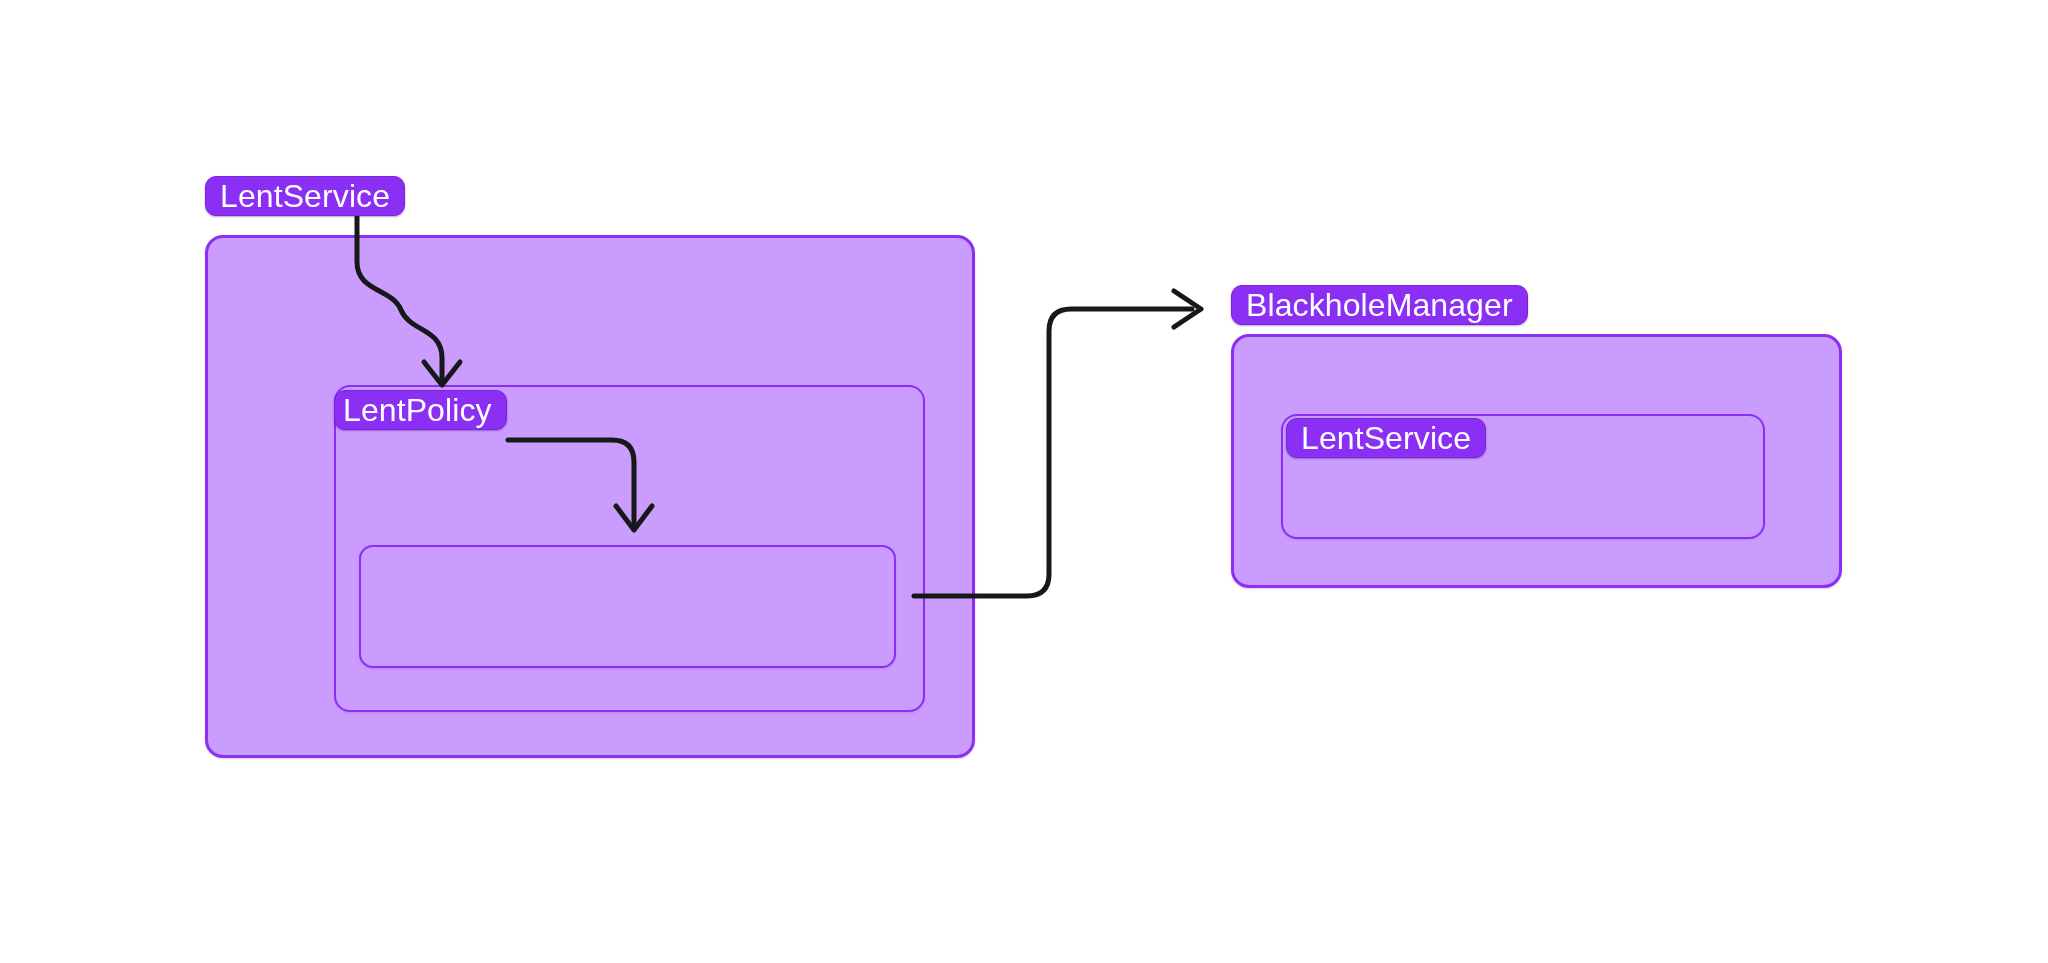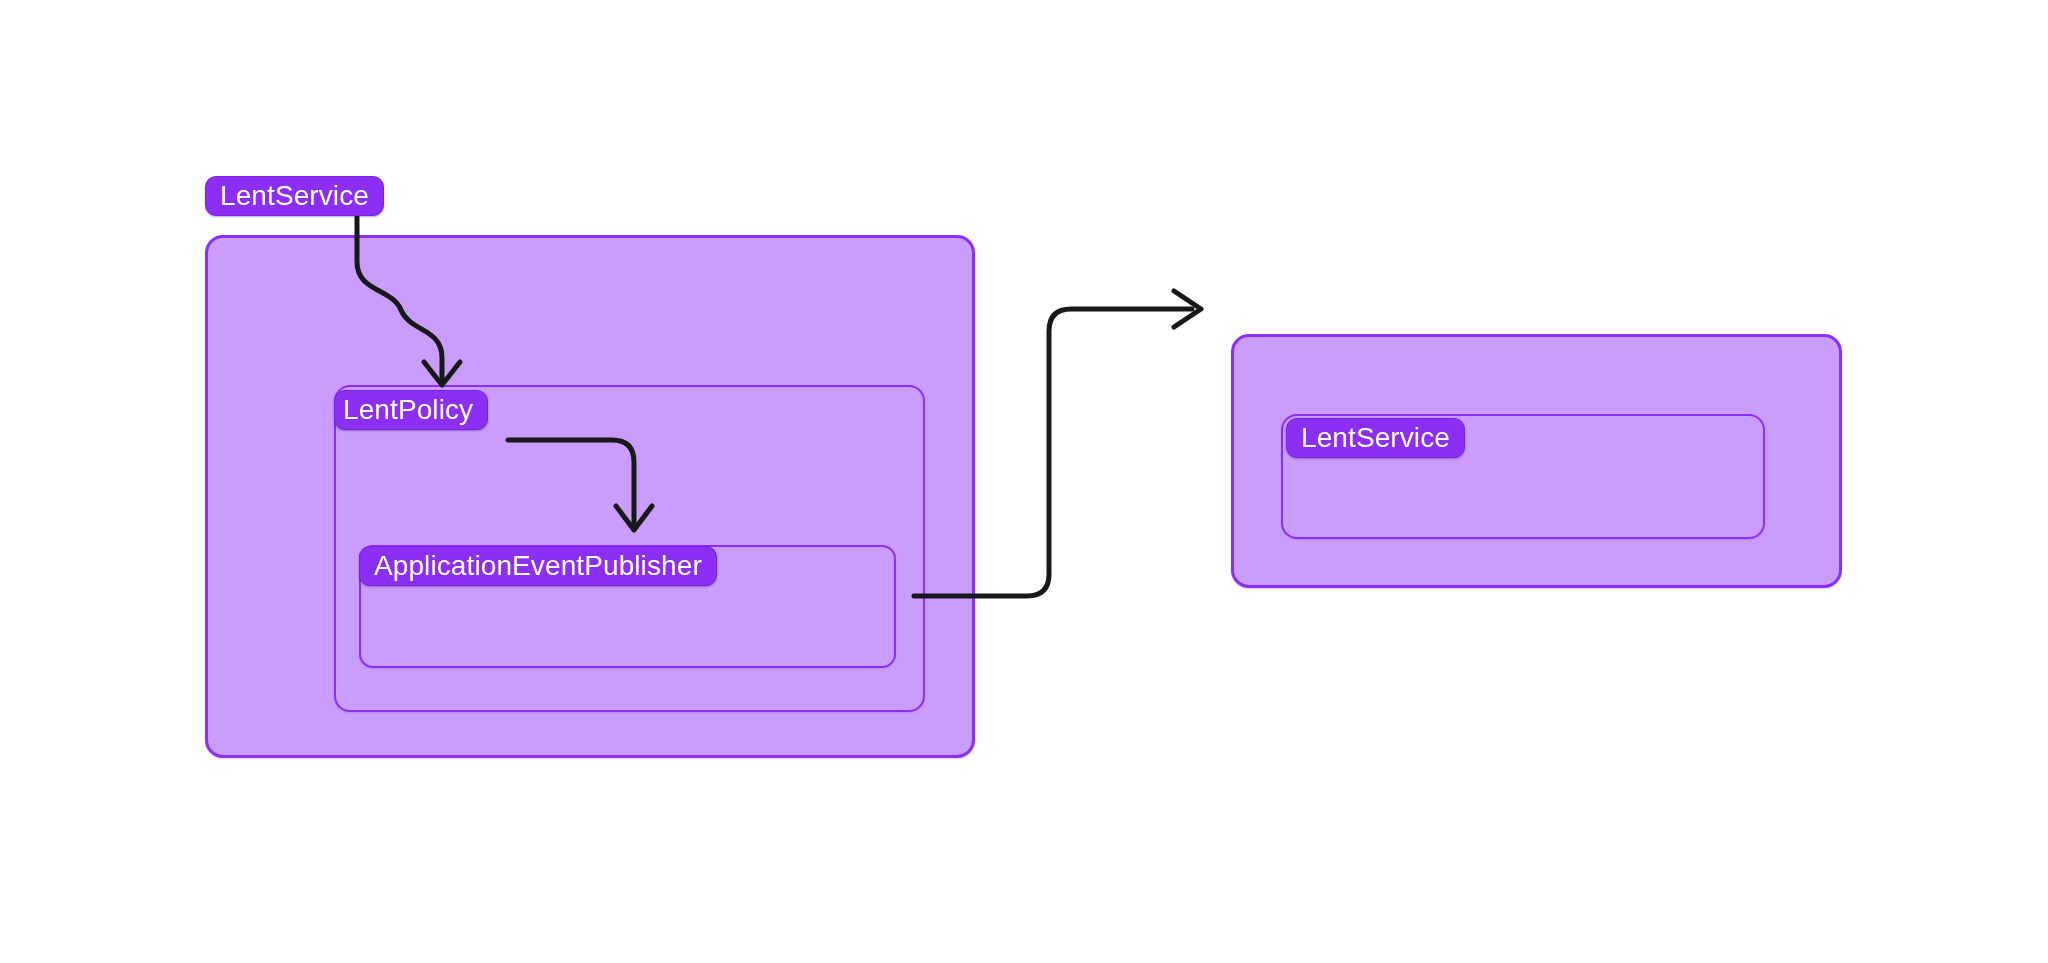--- a/index.html
+++ b/index.html
@@ -43,21 +43,21 @@
   
   .pill {
     position: absolute;
     display: flex;
     align-items: center;
     justify-content: flex-start;
     background: #8b2ff5;
     border: 1px solid #7a22e0;
     border-radius: 11px;
     color: #ffffff;
-    font-size: 28px;
+    font-size: 32px;
     line-height: 1;
     letter-spacing: 0.1px;
     padding: 0 14px;
     height: 40px;
     box-sizing: border-box;
     white-space: nowrap;
     box-shadow: 0 1px 2px rgba(50, 5, 100, 0.35);
     z-index: 6;
   }
 
@@ -121,22 +121,22 @@
   </svg>
 
   <div class="pill" style="left:205px; top:176px;">
     <span>LentService</span>
   </div>
 
   <div class="pill" style="left:334px; top:390px;padding-left:8px;">
     <span>LentPolicy</span>
   </div>
 
-  <div class="pill" style="left:359px; top:546px;">
-    <span>ApplicationEventPublisher</span>
+
+  <div class="pill" style="left:1231px; top:285px;">
+    <span>BlackholeManager</span>
   </div>
-
 
   <div class="pill" style="left:1286px; top:418px;">
     <span>LentService</span>
   </div>
 
 </div>
 
 </body></html>

